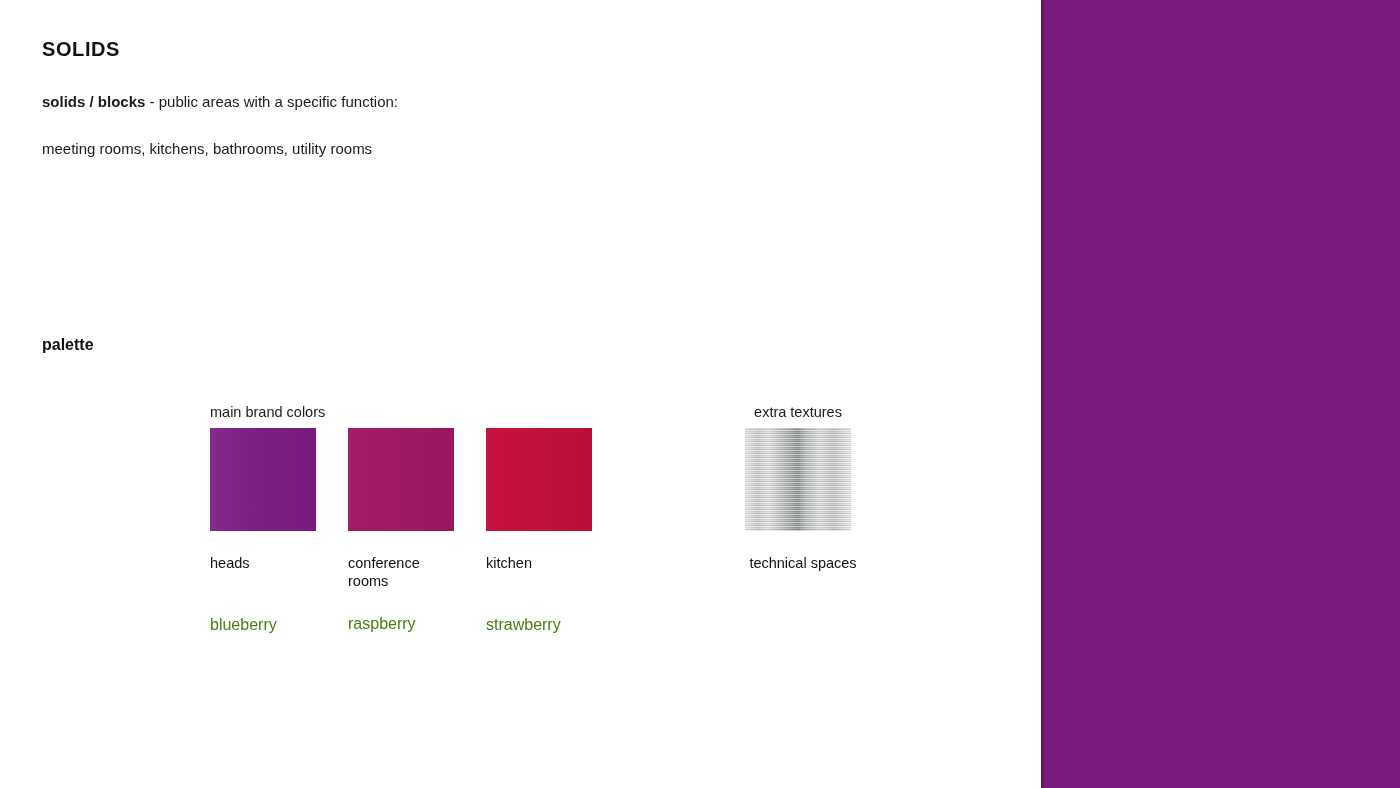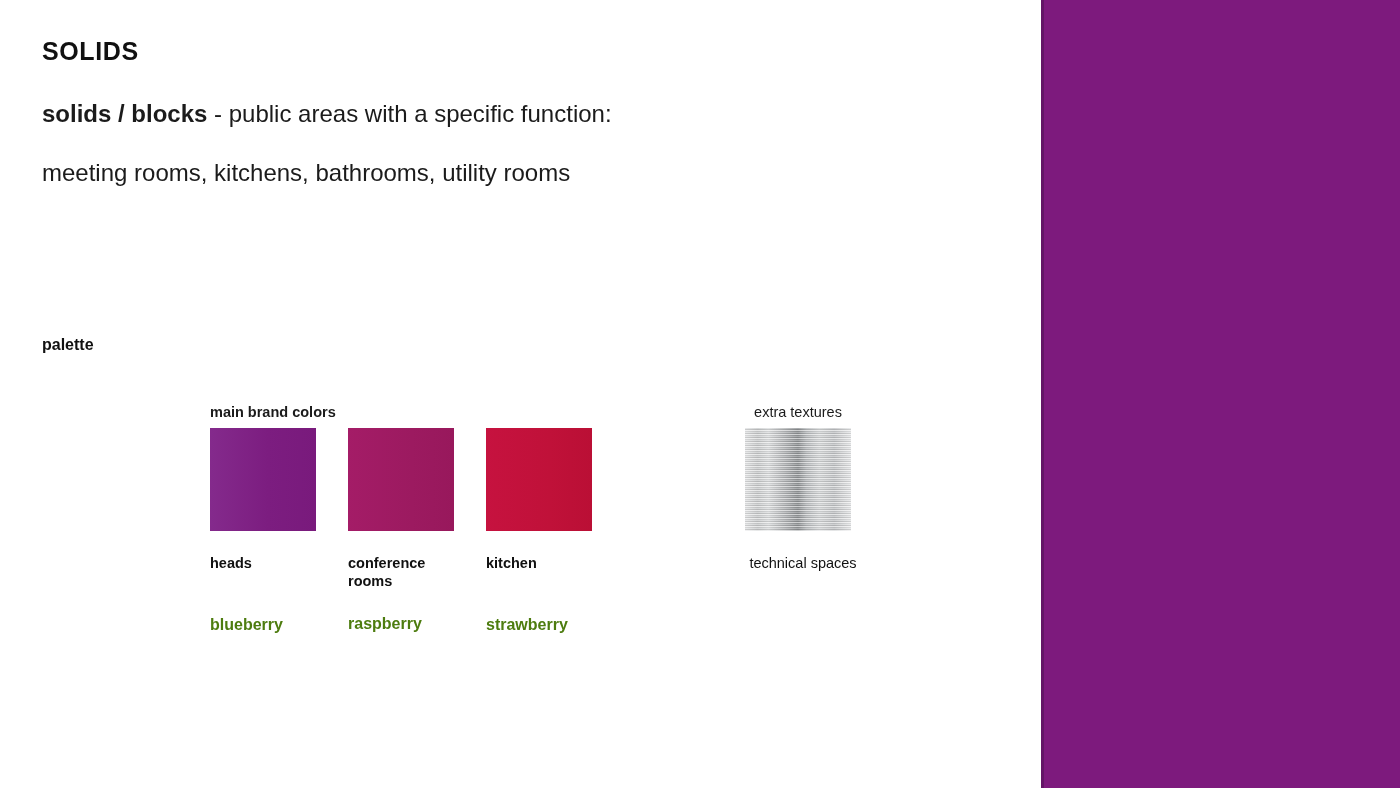--- a/index.html
+++ b/index.html
@@ -41,29 +41,29 @@
   }
 
   
   .header-block {
     position: absolute;
     left: 42px;
     top: 38px;
     width: 900px;
   }
   .slide-title {
-    font-size: 25px;
+    font-size: 20px;
     font-weight: 700;
     letter-spacing: .6px;
     color: #111111;
     margin: 0 0 32px 0;
     line-height: 1.1;
   }
   .intro-line {
-    font-size: 24px;
+    font-size: 15px;
     line-height: 1.35;
     color: #1b1b1b;
     margin: 0 0 27px 0;
     font-weight: 400;
   }
   .intro-line .lead {
     font-weight: 700;
   }
 
   
@@ -73,21 +73,21 @@
     top: 336px;
     font-size: 16px;
     font-weight: 700;
     color: #111111;
     line-height: 1.1;
   }
 
   .group {
     position: absolute;
   }
-  .group.brand-group { left: 210px; top: 404px; font-weight: bold; }
+  .group.brand-group { left: 210px; top: 404px; }
   .group.texture-group { left: 745px; top: 404px; text-align: center; }
 
   .group-label {
     font-size: 14.5px;
     color: #1b1b1b;
     margin-bottom: 7px;
     line-height: 1.2;
     white-space: nowrap;
   }
 

